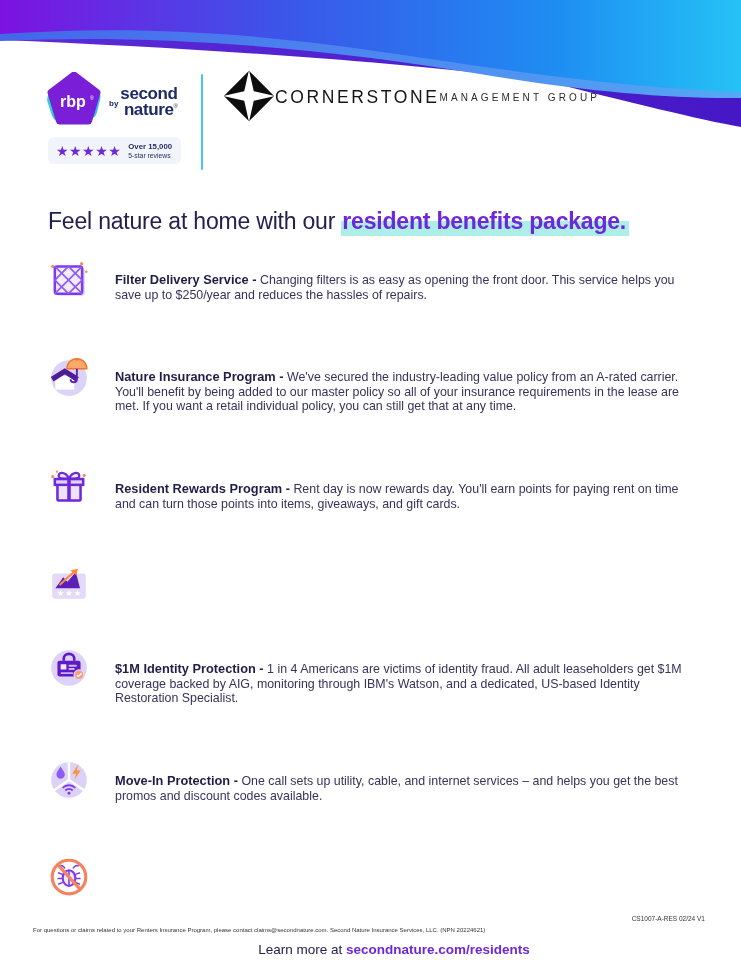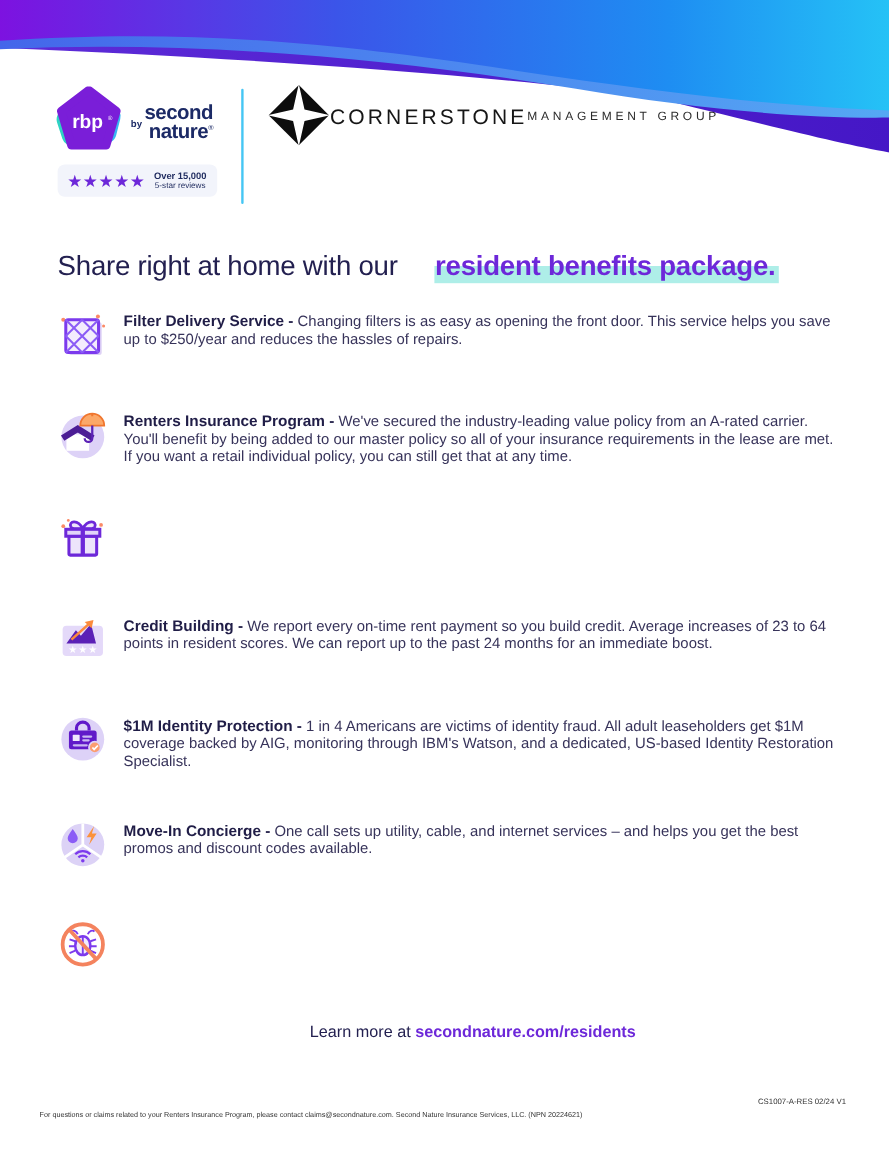--- a/index.html
+++ b/index.html
@@ -18,39 +18,39 @@
   .rbp-mark svg { display:block; }
   .by-brand { display:flex; align-items:center; gap:2px; margin-top:4px; }
   .by { font-size:8px; font-weight:700; color:#1c2a66; margin-top:3px; }
   .brand-words { display:flex; flex-direction:column; line-height:0.92; font-size:17px;
                  font-weight:800; color:#1c2a66; letter-spacing:-0.4px; }
   .brand-words .w2 { align-self:flex-end; }
   .brand-words sup { font-size:6px; font-weight:400; }
   .reviews-badge { margin-top:9px; margin-left:2px; background:#f2f4fb; border-radius:6px;
                    padding:5px 9px 5px 8px; display:flex; align-items:center; gap:7px; width:fit-content; }
   .stars { color:#6d28d9; font-size:14px; letter-spacing:0.5px; line-height:1; }
-  .reviews-text { display:flex; flex-direction:column;text-align:center; }
+  .reviews-text { display:flex; flex-direction:column; }
   .reviews-text .l1 { font-size:7.8px; font-weight:700; color:#1e2a5e; }
   .reviews-text .l2 { font-size:6.8px; color:#1e2a5e; margin-top:1px; }
   .divider { width:2px; height:96px; background:#45c6f4; margin:2px 20px 0 20px; border-radius:1px; }
   .cornerstone { display:flex; flex-direction:row; align-items:center; margin-top:-2px; }
   .cornerstone svg { display:block; }
   .cs-name { font-size:17.5px; letter-spacing:2.6px; color:#161616; margin-top:3px; font-weight:400; }
   .cs-sub  { font-size:10px;  letter-spacing:3.1px; color:#2b2b2b; margin-top:2px; }
   
   .title { margin:30px 45px 0 48px; font-size:23px; font-weight:500; color:#232050; letter-spacing:-0.2px; }
   .title .hl { color:#6d28d9; font-weight:800;
                background:linear-gradient(to bottom, transparent 48%, #aeeee8 48%);
-               padding:0 3px 2px 1px;margin-left:24px; }
+               padding:0 3px 2px 1px; }
   
   .benefits { margin:26px 42px 0 48px; }
   .benefit { display:flex; align-items:flex-start; gap:13px; margin-bottom:44px; }
   .benefit .bicon { flex:0 0 42px; height:42px; margin-top:-3px; }
   .benefit .bicon svg { display:block; }
-  .benefit p { margin:0; max-width:602px; font-size:12.4px; line-height:14.6px; color:#37335a; }
+  .benefit p { margin:12px; max-width:602px; font-size:12.4px; line-height:14.6px; color:#37335a; }
   .benefit b { color:#201d47; font-weight:700; font-size:12.8px; }
   
   .learn-more { text-align:center; margin-top:36px; font-size:13.5px; color:#232050;padding-left:47px; }
   .learn-more a { color:#6d28d9; font-weight:800; text-decoration:none; cursor:pointer; }
   .doc-code  { position:absolute; right:36px; bottom:38px; font-size:6.5px; color:#333333; }
   .fine-print{ position:absolute; left:33px; bottom:27px; font-size:6px; color:#333333; }
 </style>
 </head>
 <body>
 
@@ -115,21 +115,21 @@
         <svg width="52" height="52" viewBox="0 0 60 60">
           <polygon points="30,1 59,30 30,59 1,30" fill="#0d0d0d"></polygon>
           <polygon points="30,0 35.5,24.5 60,30 35.5,35.5 30,60 24.5,35.5 0,30 24.5,24.5" fill="#ffffff"></polygon>
         </svg>
         <div class="cs-name">CORNERSTONE</div>
         <div class="cs-sub">MANAGEMENT GROUP</div>
       </div>
     </div>
   </div>
 
-  <h1 class="title"><span>Share right at home with our </span><span class="hl">resident benefits package.</span></h1>
+  <h1 class="title"><span>Feel nature at home with our </span><span class="hl">resident benefits package.</span></h1>
 
   <div class="benefits">
 
     <div class="benefit">
       <span class="bicon">
         <svg width="42" height="42" viewBox="0 0 40 40">
           <circle cx="4.5" cy="8" r="1.6" fill="#fb8a66"></circle>
             <circle cx="32" cy="5.5" r="1.6" fill="#fb8a66"></circle>
           <circle cx="36.5" cy="13" r="1.2" fill="#fb8a66"></circle>
           <rect x="9" y="10" width="26" height="26" rx="2" fill="#ddd1f5"></rect>
@@ -144,52 +144,52 @@
       <span class="bicon">
         <svg width="42" height="42" viewBox="0 0 40 40">
           <circle cx="20" cy="22" r="17" fill="#ddd2f7"></circle>
           <rect x="7" y="20" width="18" height="13" fill="#ffffff"></rect>
           <path d="M4,23 L16,15.5 L28,23" stroke="#4c1d95" stroke-width="5" fill="none"></path>
           <path d="M18,13 A9.5,9.5 0 0 1 37,13 L18,13 Z" fill="#fca868" stroke="#f0762e" stroke-width="1.4"></path>
           <path d="M27.5,13 V23 a3,3 0 0 1 -6,0" stroke="#5b21b6" stroke-width="1.8" fill="none"></path>
           <line x1="27.5" y1="5.5" x2="27.5" y2="3.5" stroke="#f0762e" stroke-width="1.6"></line>
         </svg>
       </span>
-      <p><b>Renters Insurance Program -</b> <span>We've secured the industry-leading value policy from an A-rated carrier. You'll benefit by being added to our master policy so all of your insurance requirements in the lease are met. If you want a retail individual policy, you can still get that at any time.</span></p>
+      <p><b>Nature Insurance Program -</b> <span>We've secured the industry-leading value policy from an A-rated carrier. You'll benefit by being added to our master policy so all of your insurance requirements in the lease are met. If you want a retail individual policy, you can still get that at any time.</span></p>
     </div>
 
     <div class="benefit">
       <span class="bicon">
         <svg width="42" height="42" viewBox="0 0 40 40">
           <circle cx="4.5" cy="9" r="1.5" fill="#fb8a66"></circle>
             <circle cx="8.5" cy="4.5" r="1.1" fill="#fb8a66"></circle>
           <circle cx="34.5" cy="8" r="1.5" fill="#fb8a66"></circle>
             <circle cx="31.5" cy="13" r="1" fill="#fb8a66"></circle>
           <path d="M20,11 C16,3 8.5,5 10.5,9.5 C11.5,11.5 16,11 20,11 Z" fill="#ede4fb" stroke="#6d28d9" stroke-width="2.2"></path>
           <path d="M20,11 C24,3 31.5,5 29.5,9.5 C28.5,11.5 24,11 20,11 Z" fill="#ede4fb" stroke="#6d28d9" stroke-width="2.2"></path>
           <rect x="9" y="17" width="22" height="15" rx="1" fill="#ede4fb" stroke="#6d28d9" stroke-width="2.4"></rect>
           <rect x="6.5" y="11.5" width="27" height="5.5" fill="#e2d4f9" stroke="#6d28d9" stroke-width="2.4"></rect>
           <line x1="20" y1="12" x2="20" y2="32" stroke="#6d28d9" stroke-width="3.4"></line>
         </svg>
       </span>
+      <p><b>Resident Rewards Program -</b> <span>Rent day is now rewards day. You'll earn points for paying rent on time and can turn those points into items, giveaways, and gift cards.</span></p>
     </div>
 
     <div class="benefit">
       <span class="bicon">
         <svg width="42" height="42" viewBox="0 0 40 40">
           <rect x="4" y="9" width="32" height="24" rx="3" fill="#e4d9f9"></rect>
           <polygon points="7,23 14.5,12.5 18.5,17 26.5,7.5 30.5,23" fill="#5b21b6"></polygon>
           <line x1="11" y1="20" x2="26" y2="6.5" stroke="#fb8a3c" stroke-width="2"></line>
           <polygon points="28.5,4.5 21.5,6 27,11" fill="#fb8a3c"></polygon>
           <text x="12" y="30.5" text-anchor="middle" font-size="8" fill="#ffffff">★</text>
           <text x="20" y="30.5" text-anchor="middle" font-size="8" fill="#ffffff">★</text>
           <text x="28" y="30.5" text-anchor="middle" font-size="8" fill="#ffffff">★</text>
         </svg>
       </span>
-      <p><b>Credit Building -</b> <span>We report every on-time rent payment so you build credit. Average increases of 23 to 64 points in resident scores. We can report up to the past 24 months for an immediate boost.</span></p>
     </div>
 
     <div class="benefit">
       <span class="bicon">
         <svg width="42" height="42" viewBox="0 0 40 40">
           <circle cx="20" cy="20" r="17" fill="#ddd2f7"></circle>
           <path d="M15,13 v-2 a5,4.5 0 0 1 10,0 v2" fill="none" stroke="#6019c9" stroke-width="2.5"></path>
           <rect x="9" y="13" width="22" height="15" rx="2" fill="#6019c9"></rect>
           <rect x="12" y="16.5" width="5.5" height="5" rx="0.5" fill="#efe7fd"></rect>
           <rect x="19.5" y="17" width="8" height="1.8" rx="0.9" fill="#c9b8f2"></rect>
@@ -207,21 +207,21 @@
         <svg width="42" height="42" viewBox="0 0 40 40">
           <circle cx="20" cy="20" r="17" fill="#dcd2f6"></circle>
           <path d="M20,20 V3 M20,20 L5.5,30 M20,20 L34.5,30" stroke="#ffffff" stroke-width="2.2" fill="none"></path>
           <path d="M12,7.5 c-2.5,3.5 -4,5.5 -4,7.3 a4,4 0 0 0 8,0 c0,-1.8 -1.5,-3.8 -4,-7.3 Z" fill="#8b5cf6"></path>
           <polygon points="29,5 23,14 26.8,14 25,20 31,11 27.2,11" fill="#fb923c"></polygon>
           <path d="M14,27.5 a8.5,8.5 0 0 1 12,0" stroke="#7c3aed" stroke-width="1.8" fill="none"></path>
           <path d="M16.5,30 a5,5 0 0 1 7,0" stroke="#7c3aed" stroke-width="1.8" fill="none"></path>
           <circle cx="20" cy="32.6" r="1.4" fill="#7c3aed"></circle>
         </svg>
       </span>
-      <p><b>Move-In Concierge -</b> <span>One call sets up utility, cable, and internet services – and helps you get the best promos and discount codes available.</span></p>
+      <p><b>Move-In Protection -</b> <span>One call sets up utility, cable, and internet services – and helps you get the best promos and discount codes available.</span></p>
     </div>
 
     <div class="benefit">
       <span class="bicon">
         <svg width="42" height="42" viewBox="0 0 40 40">
           <circle cx="20" cy="20" r="16" fill="none" stroke="#f4835e" stroke-width="3"></circle>
           <path d="M16,12 C15,9 12,8.5 10.8,9.8 M24,12 C25,9 28,8.5 29.2,9.8" stroke="#7c3aed" stroke-width="1.5" fill="none"></path>
           <ellipse cx="20" cy="21" rx="6" ry="7.5" fill="#f1eafc" stroke="#7c3aed" stroke-width="2"></ellipse>
           <line x1="20" y1="14" x2="20" y2="28.5" stroke="#7c3aed" stroke-width="1.5"></line>
           <path d="M14,17.5 L9.5,16 M14,21.5 L9,21.5 M14,25 L9.5,27 M26,17.5 L30.5,16 M26,21.5 L31,21.5 M26,25 L30.5,27" stroke="#7c3aed" stroke-width="1.5" fill="none"></path>

